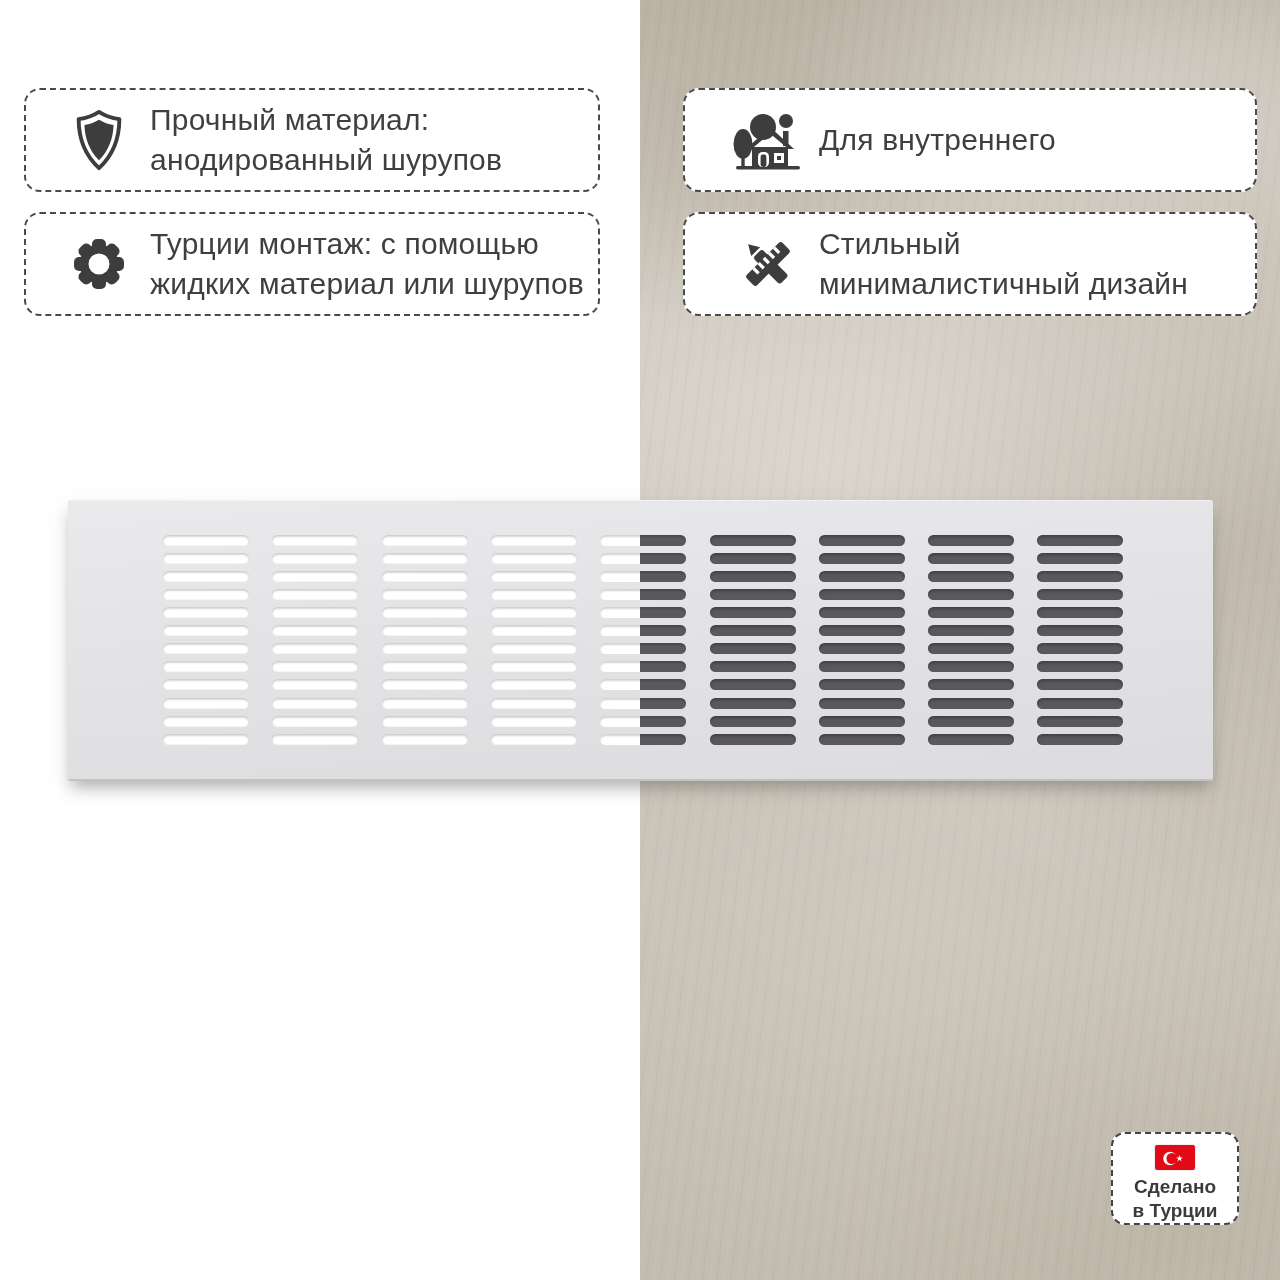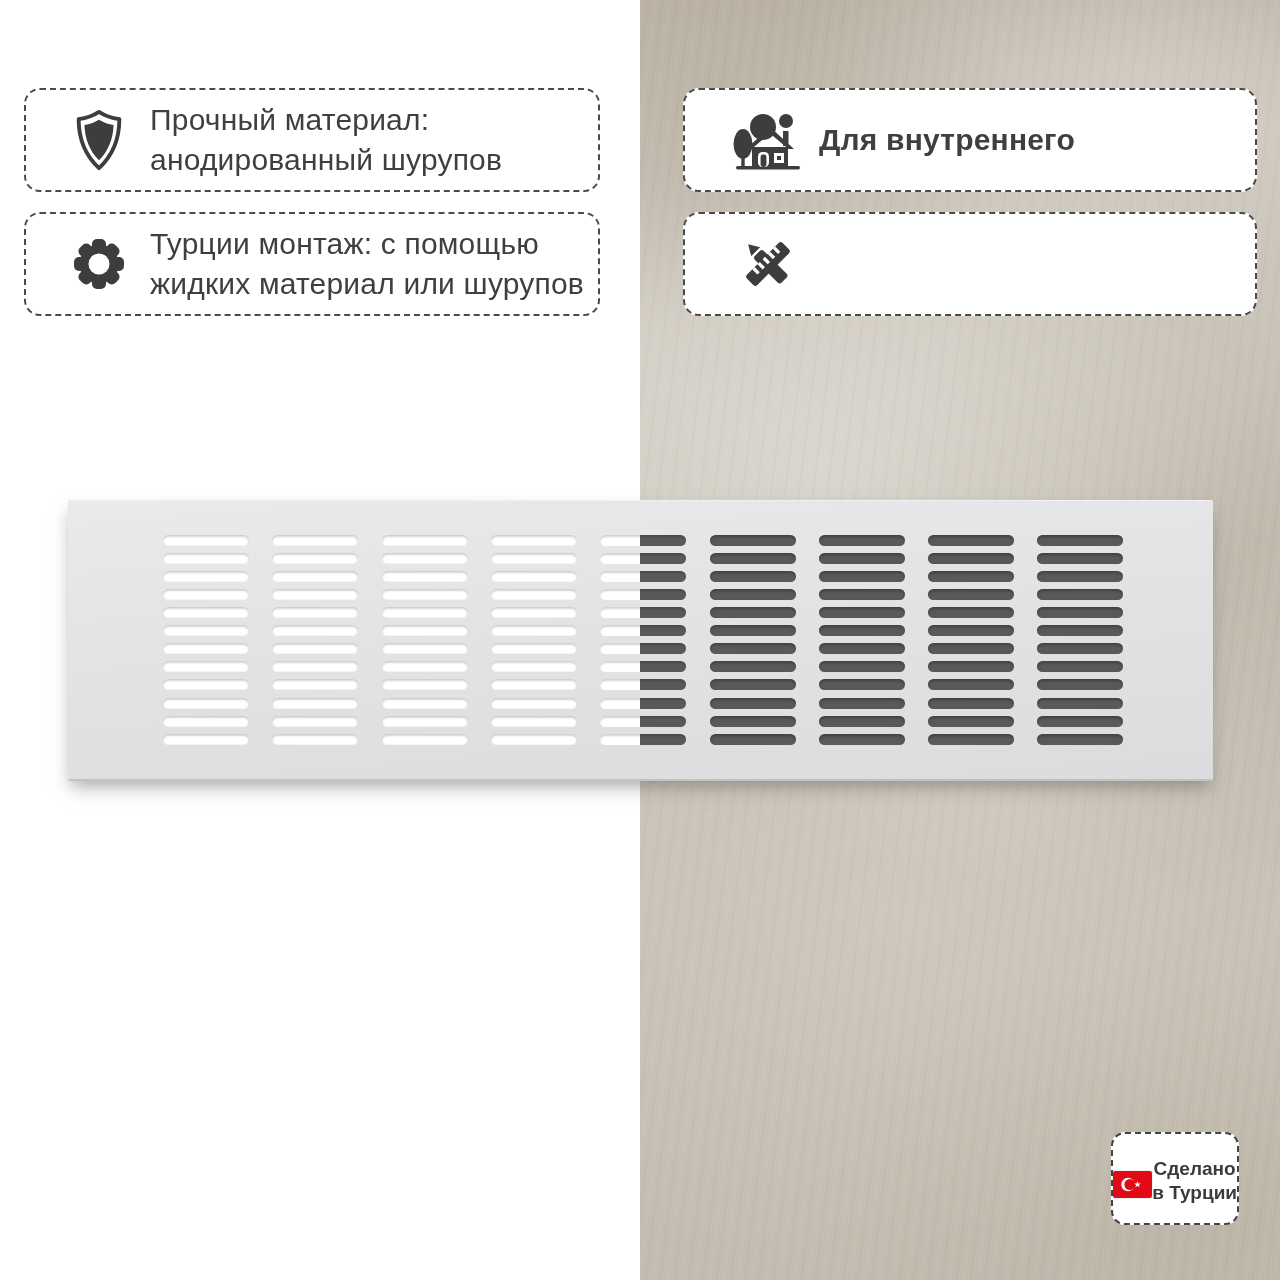--- a/index.html
+++ b/index.html
@@ -39,21 +39,21 @@
     display:flex;align-items:center;padding-left:36px;gap:14px;
   }
   .feature-box.right{width:574px;padding-left:46px;}
   .fb-icon{flex:0 0 auto;display:flex;align-items:center;justify-content:center;
     width:74px;height:74px;color:#3d3d3d;}
   .fb-text{color:#3f3f3f;font-size:30px;line-height:40px;letter-spacing:.2px;}
   .fb-text span{display:block;white-space:nowrap;}
 
   #box-material{left:24px;top:88px;}
   #box-montage{left:24px;top:212px;}
-  #box-usage{left:683px;top:88px;font-weight:bold;}
+  #box-usage{left:683px;top:88px;}
   #box-design{left:683px;top:212px;}
 
   
   .grille{
     position:absolute;left:68px;top:500px;width:1145px;height:281px;
     background:linear-gradient(175deg,#eaeaec 0%,#e3e3e5 45%,#dcdcdf 100%);
     border-top:1px solid #f0f0f2;border-bottom:2px solid #c2c2c4;
     box-shadow:0 9px 16px -3px rgba(95,92,85,.5);
     border-radius:2px;box-sizing:border-box;
   }
@@ -61,21 +61,21 @@
     position:absolute;width:86px;height:11px;border-radius:6px;
     box-shadow:inset 0 2px 2px rgba(0,0,0,.18);
   }
   .slot.light{box-shadow:inset 0 0 0 1px rgba(0,0,0,.04), inset 0 2px 2px rgba(0,0,0,.16);}
   .slot.dark{box-shadow:inset 0 2px 3px rgba(0,0,0,.28);}
 
   
   .made-badge{
     position:absolute;left:1111px;top:1132px;width:128px;height:93px;box-sizing:border-box;
     background:#ffffff;border:2px dashed #444444;border-radius:14px;
-    display:flex;flex-direction:row;align-items:center;justify-content:center;
+    display:flex;flex-direction:column;align-items:center;justify-content:center;
   }
   .made-badge .flag{margin-top:11px;width:40px;height:27px;border-radius:2px;overflow:hidden;box-shadow:0 0 0 1px rgba(0,0,0,.06);}
   .made-badge .made-text{margin-top:5px;color:#3b3b3b;font-size:19px;line-height:24px;font-weight:700;text-align:center;}
   .made-badge .made-text span{display:block;white-space:nowrap;}
 </style>
 </head>
 <body>
 
 <div class="canvas">
 
@@ -146,20 +146,24 @@
         </g>
         <g transform="rotate(45 32 32)">
           <rect x="24.5" y="6" width="15" height="52" rx="3" fill="currentColor"></rect>
           <rect x="24.5" y="14" width="7.5" height="3.4" fill="#ffffff"></rect>
           <rect x="24.5" y="21.5" width="7.5" height="3.4" fill="#ffffff"></rect>
           <rect x="24.5" y="29" width="7.5" height="3.4" fill="#ffffff"></rect>
           <rect x="24.5" y="36.5" width="7.5" height="3.4" fill="#ffffff"></rect>
           <rect x="24.5" y="44" width="7.5" height="3.4" fill="#ffffff"></rect>
         </g>
       </svg>
+    </div>
+    <div class="fb-text">
+      <span>Стильный</span>
+      <span>минималистичный дизайн</span>
     </div>
   </div>
 
   <div class="grille">
     <div>
         <div class="slot light" style="left: 95px; top: 34px; background: rgb(255, 255, 255);"></div>
         <div class="slot light" style="left: 204.3px; top: 34px; background: rgb(255, 255, 255);"></div>
         <div class="slot light" style="left: 313.6px; top: 34px; background: rgb(255, 255, 255);"></div>
         <div class="slot light" style="left: 422.9px; top: 34px; background: rgb(255, 255, 255);"></div>
         <div class="slot" style="left: 532.2px; top: 34px; background: linear-gradient(90deg, rgb(255, 255, 255) 0px, rgb(255, 255, 255) 46.3%, rgb(89, 89, 91) 46.3%, rgb(89, 89, 91) 100%);"></div>

